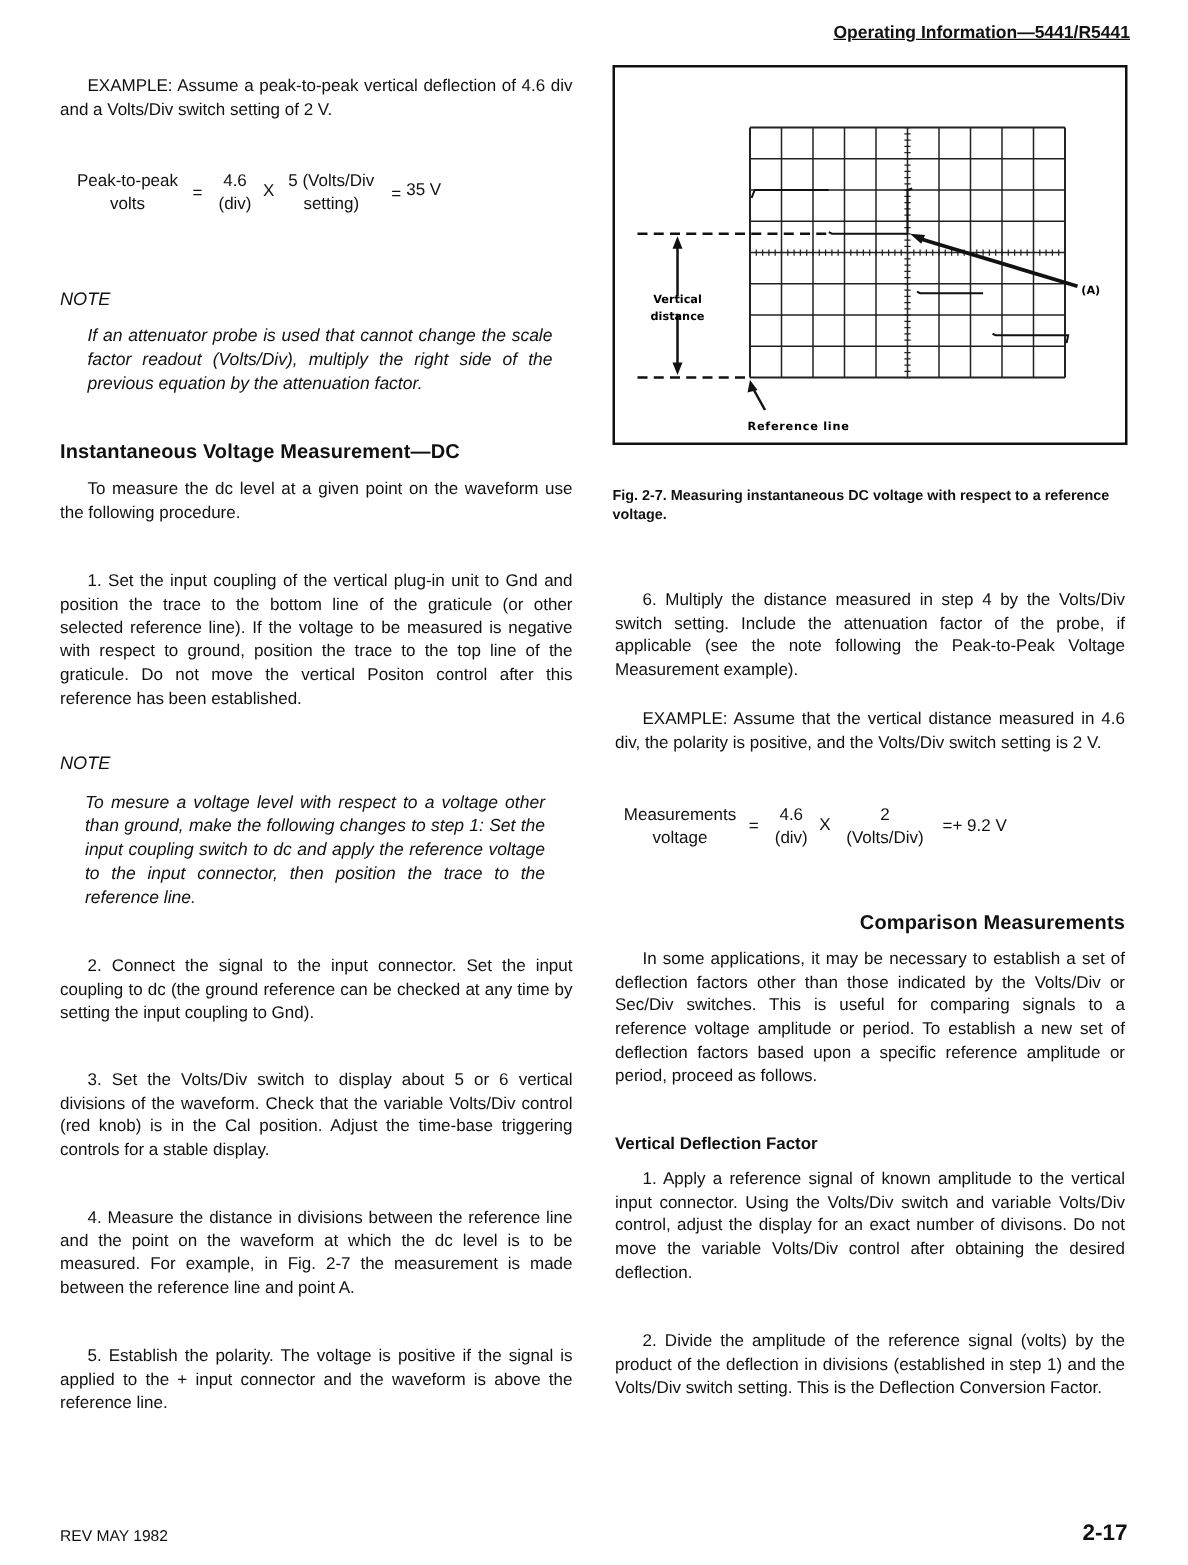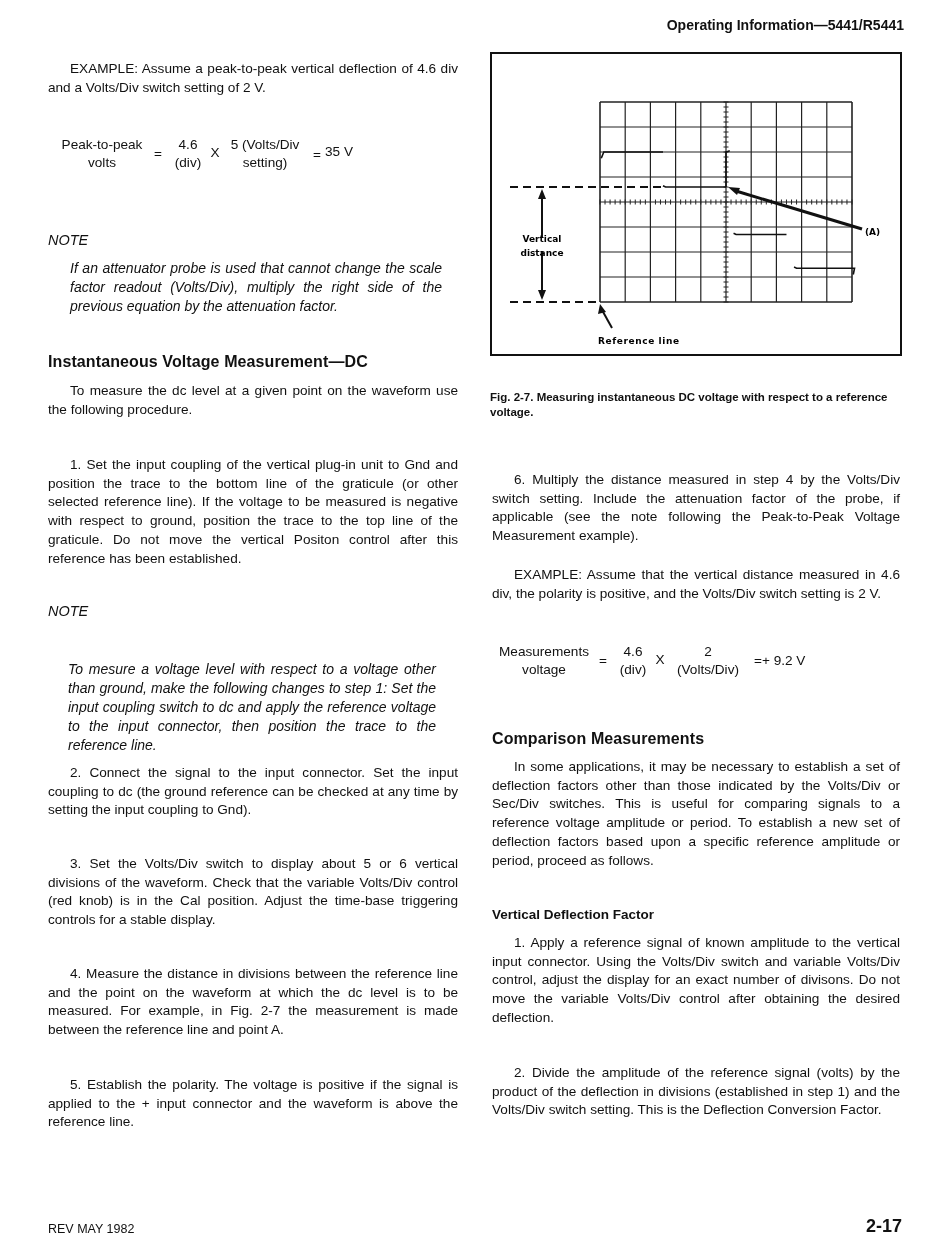--- a/index.html
+++ b/index.html
@@ -3,21 +3,21 @@
 <meta charset="utf-8">
 <style>
   html, body { margin: 0; padding: 0; background: #ffffff; }
   body { width: 950px; height: 1252px; position: relative; overflow: hidden; color: #111; font-family: "Liberation Sans", sans-serif; }
   .abs { position: absolute; }
   .p { font-size: 13.6px; line-height: 18.7px; text-align: justify; margin: 0; }
   .note-title { font-style: italic; font-size: 14.5px; }
   .note { font-style: italic; font-size: 14px; line-height: 19px; text-align: justify; }
   h2 { font-size: 16px; font-weight: bold; margin: 0; letter-spacing: 0.1px; }
   h3 { font-size: 13.5px; font-weight: bold; margin: 0; }
-  .header { font-size: 14px; font-weight: bold; }
+  .header { font-size: 14px; font-weight: bold; text-decoration: underline; }
   .footer-left { font-size: 12.5px; }
   .footer-right { font-size: 18px; font-weight: bold; }
   .eq { font-size: 13.6px; line-height: 18px; }
   .eq .col { position: absolute; text-align: center; }
   .caption { font-size: 11.5px; font-weight: bold; line-height: 15px; }
   .fig-box { border: 2px solid #111; box-sizing: border-box; }
   svg text { font-family: "DejaVu Sans", sans-serif; font-weight: bold; }
 </style>
 </head>
 <body>
@@ -47,21 +47,21 @@
 
 <div class="abs note-title" style="left:48px; top:232px; width:410px;">NOTE</div>
 <p class="abs note" style="left:70px; top:259px; width:372px; margin:0;">If an attenuator probe is used that cannot change the scale factor readout (Volts/Div), multiply the right side of the previous equation by the attenuation factor.</p>
 
 <h2 class="abs" style="left:48px; top:353px; width:410px;">Instantaneous Voltage Measurement—DC</h2>
 <p class="abs p" style="left:48px; top:382px; width:410px; text-indent:22px;">To measure the dc level at a given point on the waveform use the following procedure.</p>
 
 <p class="abs p" style="left:48px; top:456px; width:410px; text-indent:22px;">1. Set the input coupling of the vertical plug-in unit to Gnd and position the trace to the bottom line of the graticule (or other selected reference line). If the voltage to be measured is negative with respect to ground, position the trace to the top line of the graticule. Do not move the vertical Positon control after this reference has been established.</p>
 
 <div class="abs note-title" style="left:48px; top:603px; width:410px;">NOTE</div>
-<p class="abs note" style="left:68px; top:660px; width:368px; margin:0;font-style:italic;">To mesure a voltage level with respect to a voltage other than ground, make the following changes to step 1: Set the input coupling switch to dc and apply the reference voltage to the input connector, then position the trace to the reference line.</p>
+<p class="abs note" style="left:68px; top:632px; width:368px; margin:0;font-style:italic;">To mesure a voltage level with respect to a voltage other than ground, make the following changes to step 1: Set the input coupling switch to dc and apply the reference voltage to the input connector, then position the trace to the reference line.</p>
 
 <p class="abs p" style="left:48px; top:764px; width:410px; text-indent:22px;">2. Connect the signal to the input connector. Set the input coupling to dc (the ground reference can be checked at any time by setting the input coupling to Gnd).</p>
 <p class="abs p" style="left:48px; top:855px; width:410px; text-indent:22px;">3. Set the Volts/Div switch to display about 5 or 6 vertical divisions of the waveform. Check that the variable Volts/Div control (red knob) is in the Cal position. Adjust the time-base triggering controls for a stable display.</p>
 <p class="abs p" style="left:48px; top:965px; width:410px; text-indent:22px;">4. Measure the distance in divisions between the reference line and the point on the waveform at which the dc level is to be measured. For example, in Fig. 2-7 the measurement is made between the reference line and point A.</p>
 <p class="abs p" style="left:48px; top:1076px; width:410px; text-indent:22px;">5. Establish the polarity. The voltage is positive if the signal is applied to the + input connector and the waveform is above the reference line.</p>
 
 <div class="abs fig-box" style="left:490px; top:52px; width:412px; height:304px;padding-left:40px;">
   <svg id="fig-svg" width="408" height="300" viewBox="0 0 408 300" style="position:absolute; left:0; top:0;">
     <g id="grat">
         <line x1="108" y1="48" x2="108" y2="248" stroke="#222" stroke-width="1.6"></line>
@@ -223,21 +223,21 @@
     <div>(div)</div>
   </div>
   <div class="col" style="left:161px; width:14px; top:8px;">X</div>
   <div class="col" style="left:175px; width:82px; top:0;">
     <div>2</div>
     <div>(Volts/Div)</div>
   </div>
   <div class="col" style="left:262px; width:80px; top:9px; text-align:left;">=+ 9.2 V</div>
 </div>
 
-<h2 class="abs" style="left:492px; top:730px; width:408px;">Comparison Measurements</h2>
+<h2 class="abs" style="left:492px; top:730px; width:408px;text-align:right;">Comparison Measurements</h2>
 <p class="abs p" style="left:492px; top:758px; width:408px; text-indent:22px;">In some applications, it may be necessary to establish a set of deflection factors other than those indicated by the Volts/Div or Sec/Div switches. This is useful for comparing signals to a reference voltage amplitude or period. To establish a new set of deflection factors based upon a specific reference amplitude or period, proceed as follows.</p>
 
 <h3 class="abs" style="left:492px; top:907px; width:408px;">Vertical Deflection Factor</h3>
 <p class="abs p" style="left:492px; top:934px; width:408px; text-indent:22px;">1. Apply a reference signal of known amplitude to the vertical input connector. Using the Volts/Div switch and variable Volts/Div control, adjust the display for an exact number of divisons. Do not move the variable Volts/Div control after obtaining the desired deflection.</p>
 <p class="abs p" style="left:492px; top:1064px; width:408px; text-indent:22px;">2. Divide the amplitude of the reference signal (volts) by the product of the deflection in divisions (established in step 1) and the Volts/Div switch setting. This is the Deflection Conversion Factor.</p>
 
 <div class="abs footer-left" style="left:48px; top:1222px;">REV MAY 1982</div>
 <div class="abs footer-right" style="left:800px; top:1216px; width:102px; text-align:right;">2-17</div>
 
 </body></html>

